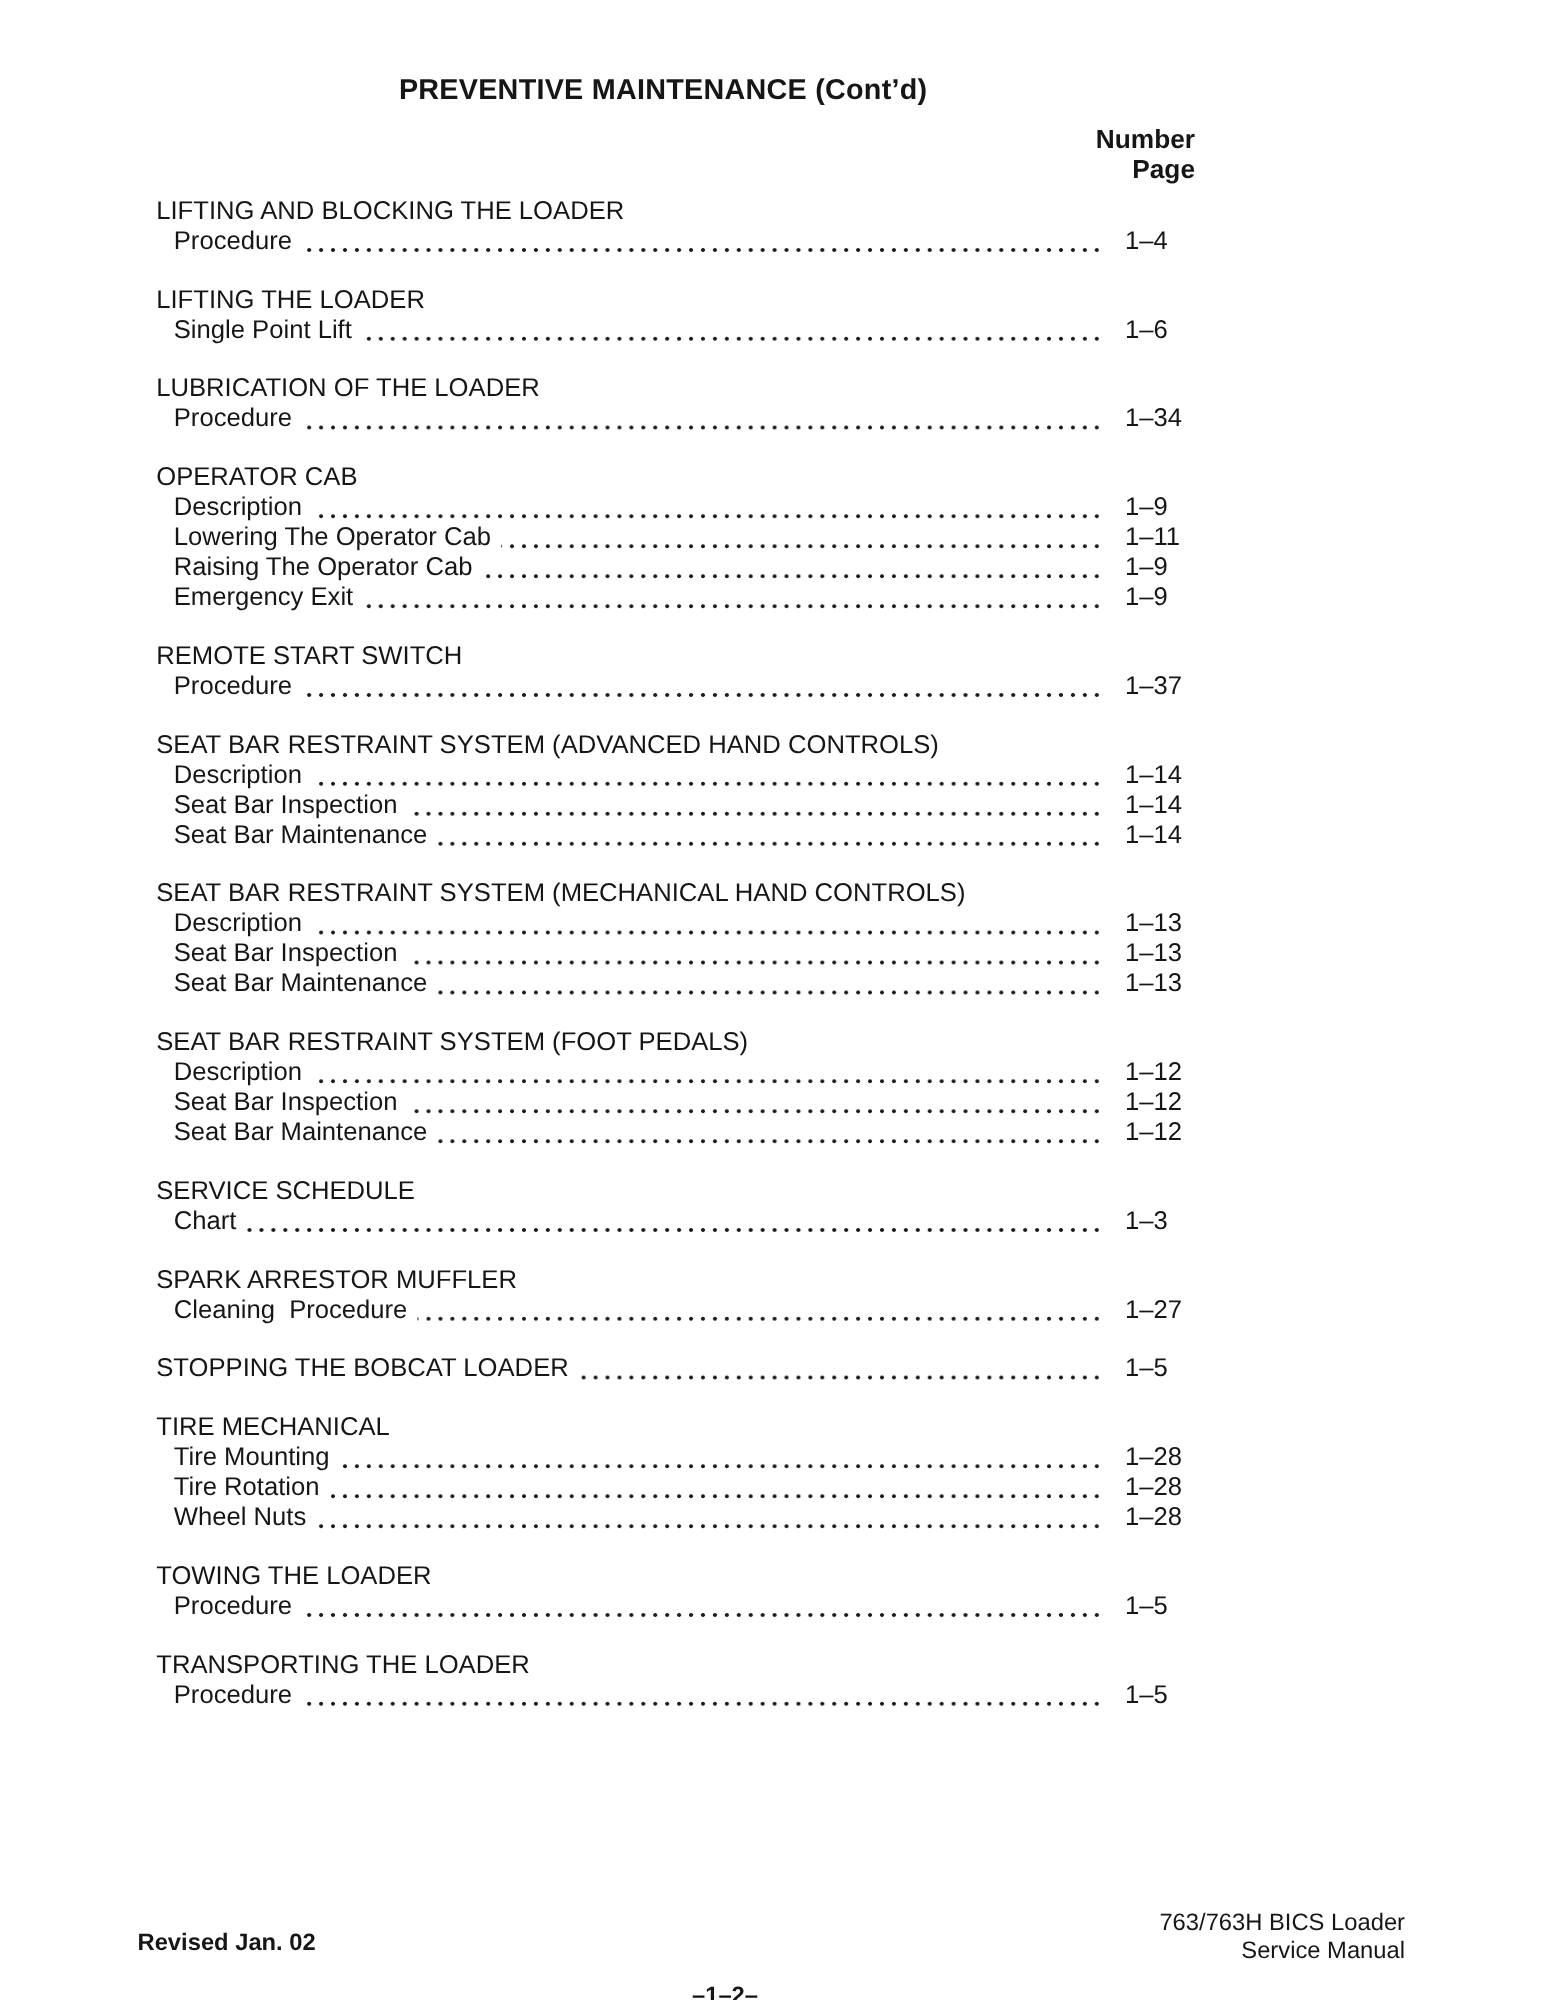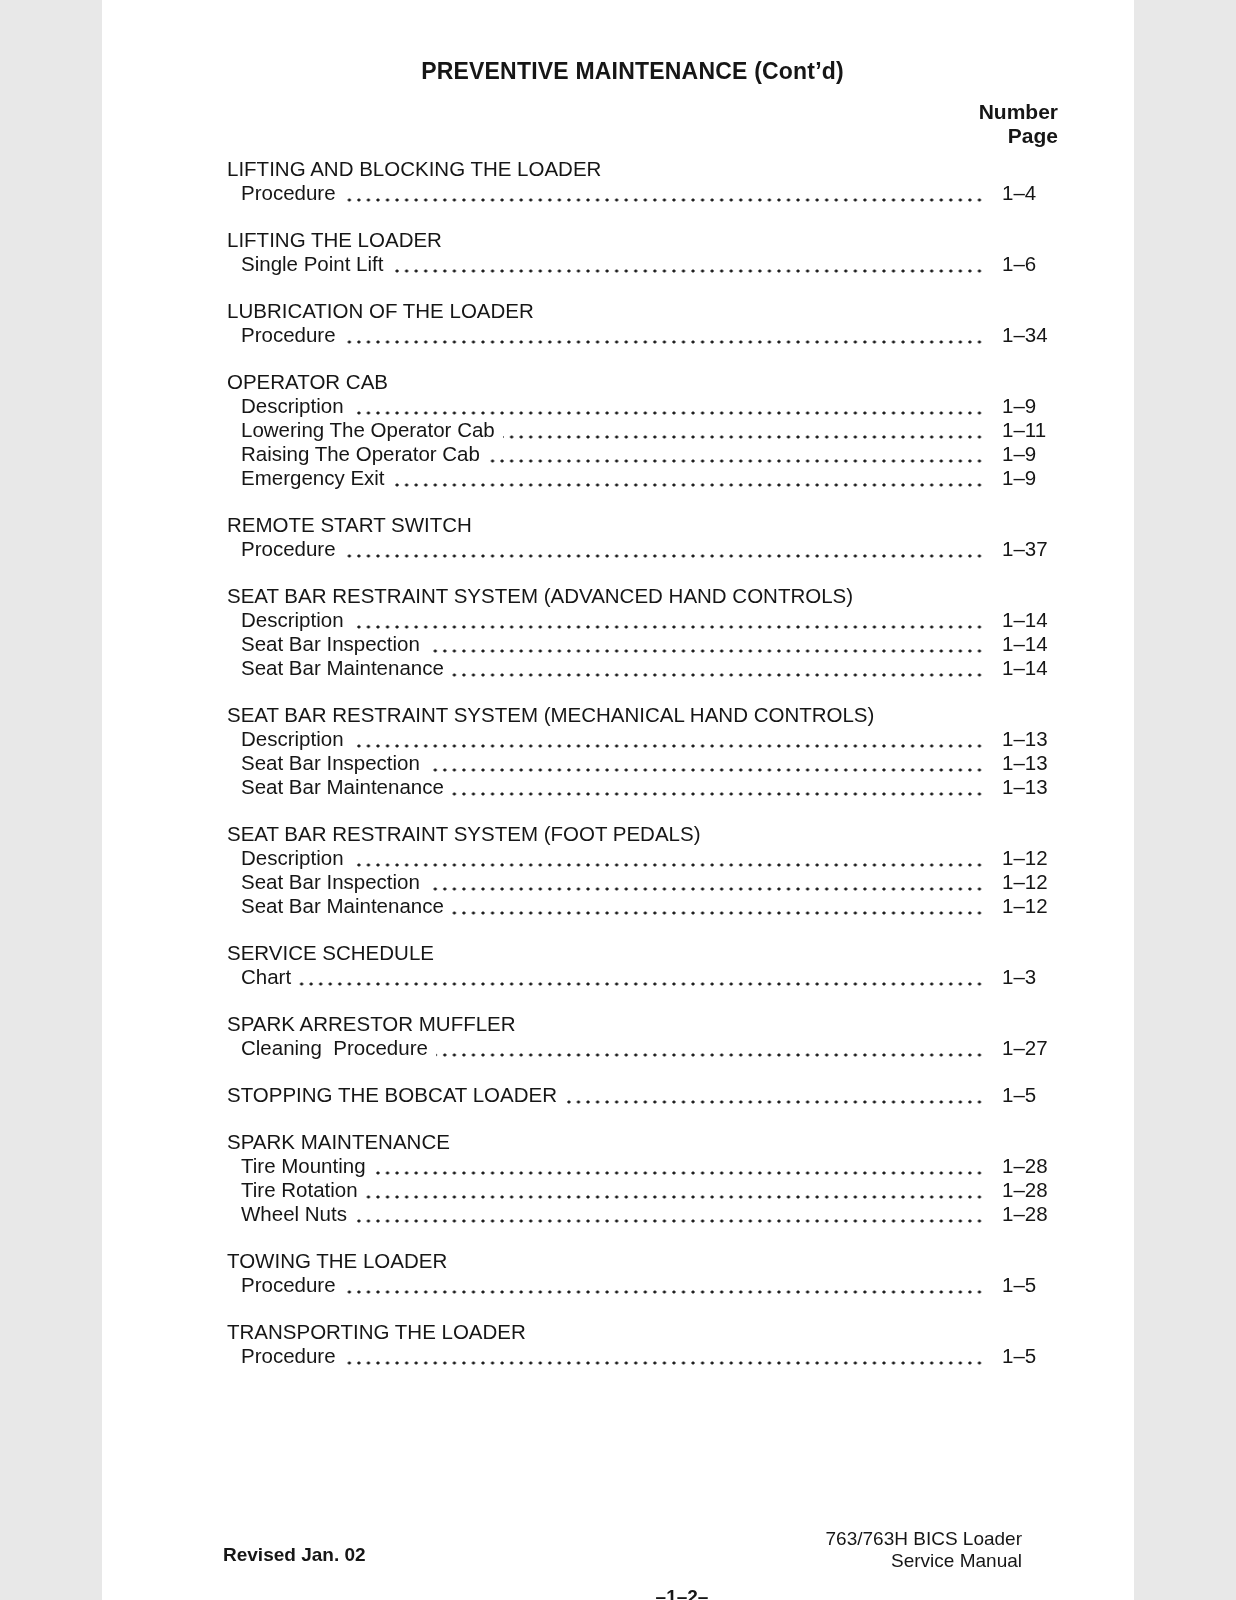--- a/index.html
+++ b/index.html
@@ -1,18 +1,18 @@
 <!DOCTYPE html>
 <html><head>
 <meta charset="utf-8">
 <style>
   html, body { margin: 0; padding: 0; background: #e8e8e8; }
   .page {
     position: relative;
-    width: 1032px;
+    width: 1236px;
     height: 1600px;
     background: #ffffff;
     color: #161616;
     font-family: "Liberation Sans", sans-serif;
     overflow: hidden;
     margin: 0 auto;
   }
   .content {
     position: absolute;
     left: 125px;
@@ -63,21 +63,21 @@
     position: absolute;
     top: 0;
     left: 758px;
     right: -6px;
     height: 24px;
     background: #ffffff;
     padding-left: 17px;
   }
   .footer-left {
     position: absolute;
-    left: 121px;
+    left: 110px;
     top: 1544px;
     font-size: 19px;
     font-weight: bold;
   }
   .footer-center {
     position: absolute;
     left: 520px;
     top: 1544px;
     width: 120px;
     text-align: center;
@@ -152,21 +152,21 @@
           <div class="toc-row"><span class="toc-label indent">Chart</span><span class="toc-page">1–3</span></div>
         </section>
         <section class="toc-section">
           <div class="toc-heading">SPARK ARRESTOR MUFFLER</div>
           <div class="toc-row"><span class="toc-label indent">Cleaning  Procedure</span><span class="toc-page">1–27</span></div>
         </section>
         <section class="toc-section">
           <div class="toc-row"><span class="toc-label">STOPPING THE BOBCAT LOADER</span><span class="toc-page">1–5</span></div>
         </section>
         <section class="toc-section">
-          <div class="toc-heading">SPARK MAINTENANCE</div>
+          <div class="toc-heading">TIRE MECHANICAL</div>
           <div class="toc-row"><span class="toc-label indent">Tire Mounting</span><span class="toc-page">1–28</span></div>
           <div class="toc-row"><span class="toc-label indent">Tire Rotation</span><span class="toc-page">1–28</span></div>
           <div class="toc-row"><span class="toc-label indent">Wheel Nuts</span><span class="toc-page">1–28</span></div>
         </section>
         <section class="toc-section">
           <div class="toc-heading">TOWING THE LOADER</div>
           <div class="toc-row"><span class="toc-label indent">Procedure</span><span class="toc-page">1–5</span></div>
         </section>
         <section class="toc-section">
           <div class="toc-heading">TRANSPORTING THE LOADER</div>

